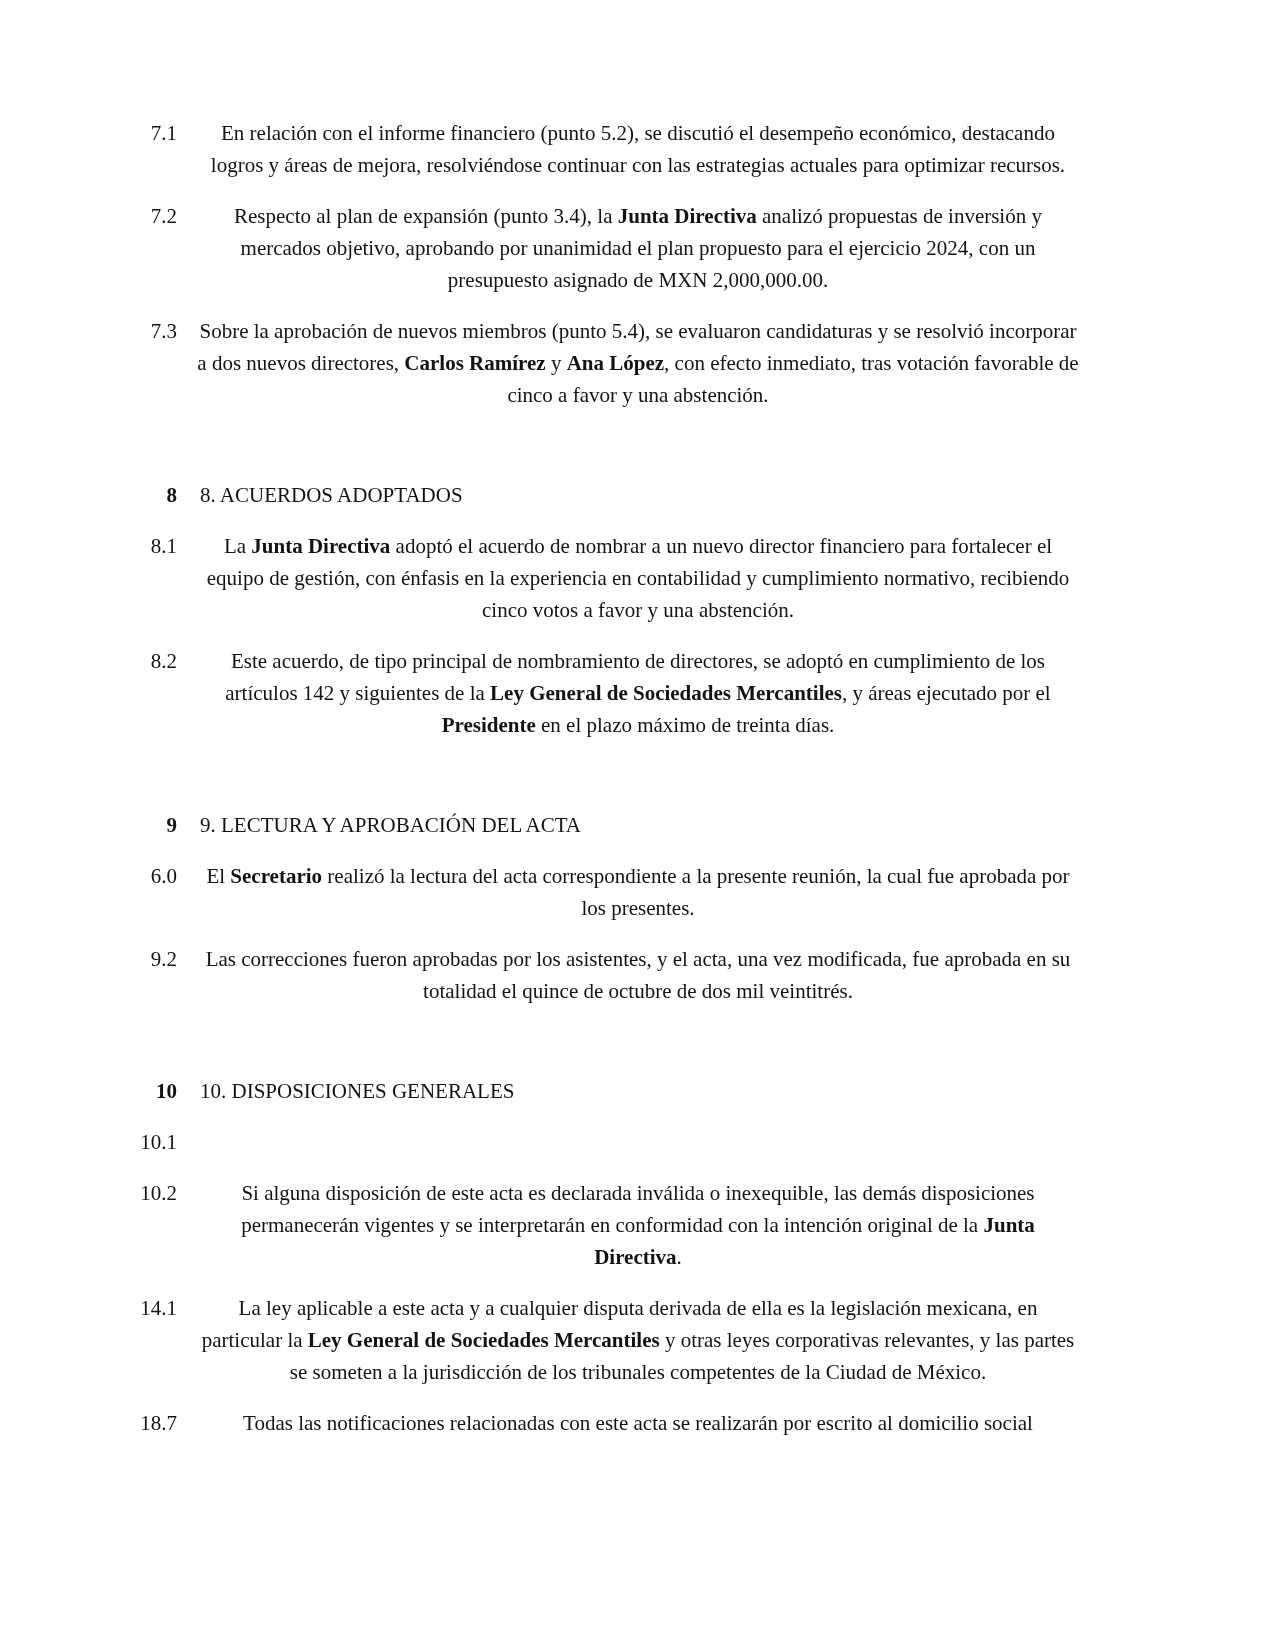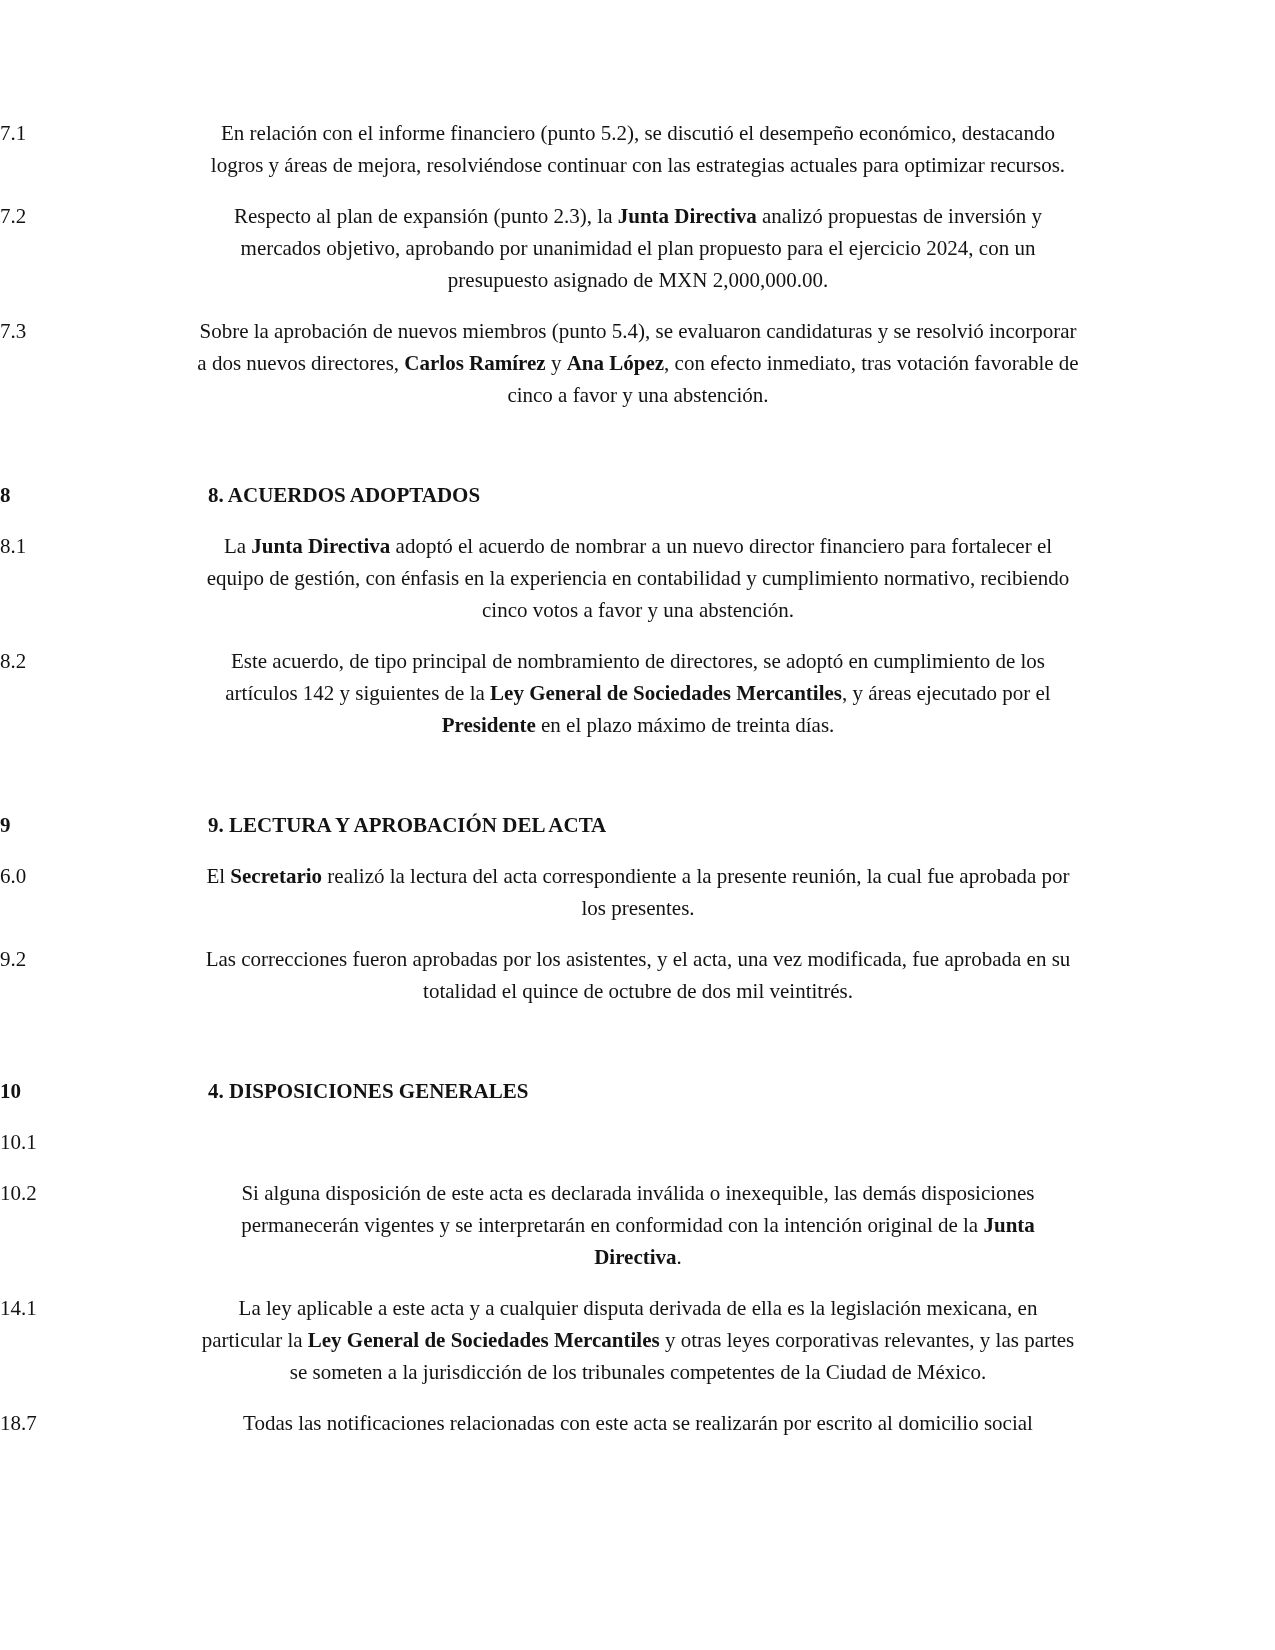--- a/index.html
+++ b/index.html
@@ -25,57 +25,57 @@
     top: 117px;
     left: 0;
     width: 1275px;
   }
   .block {
     display: flex;
     align-items: flex-start;
   }
   .block .num {
     flex: 0 0 177px;
-    text-align: left;
+    text-align: right;
     font-size: 21px;
     line-height: 32px;
     white-space: nowrap;
   }
   .block .txt {
     font-size: 21px;
     line-height: 32px;
   }
   .block.item { margin-top: 19px; }
   .block.item .txt {
     margin-left: 19px;
     width: 884px;
     text-align: center;
   }
   .block.heading { margin-top: 68px; }
   .block.heading .num { font-weight: bold; }
   .block.heading .txt {
-    margin-left: 31px;
+    margin-left: 23px;
     width: 950px;
-    font-weight: bold;
+    font-weight: normal;
   }
   .content > .block:first-child { margin-top: 0; }
   .txt b { font-weight: bold; }
 </style>
 </head>
 <body>
 
 <div class="page">
   <div class="content">
       <div class="block item">
         <div class="num">7.1</div>
         <div class="txt"><span>En relación con el informe financiero (punto 5.2), se discutió el desempeño económico, destacando logros y áreas de mejora, resolviéndose continuar con las estrategias actuales para optimizar recursos.</span></div>
       </div>
       <div class="block item">
         <div class="num">7.2</div>
-        <div class="txt"><span>Respecto al plan de expansión (punto 2.3), la </span><b>Junta Directiva</b><span> analizó propuestas de inversión y mercados objetivo, aprobando por unanimidad el plan propuesto para el ejercicio 2024, con un presupuesto asignado de MXN 2,000,000.00.</span></div>
+        <div class="txt"><span>Respecto al plan de expansión (punto 3.4), la </span><b>Junta Directiva</b><span> analizó propuestas de inversión y mercados objetivo, aprobando por unanimidad el plan propuesto para el ejercicio 2024, con un presupuesto asignado de MXN 2,000,000.00.</span></div>
       </div>
       <div class="block item">
         <div class="num">7.3</div>
         <div class="txt"><span>Sobre la aprobación de nuevos miembros (punto 5.4), se evaluaron candidaturas y se resolvió incorporar a dos nuevos directores, </span><b>Carlos Ramírez</b><span> y </span><b>Ana López</b><span>, con efecto inmediato, tras votación favorable de cinco a favor y una abstención.</span></div>
       </div>
       <div class="block heading">
         <div class="num">8</div>
         <div class="txt">8. ACUERDOS ADOPTADOS</div>
       </div>
       <div class="block item">
@@ -93,21 +93,21 @@
       <div class="block item">
         <div class="num">6.0</div>
         <div class="txt"><span>El </span><b>Secretario</b><span> realizó la lectura del acta correspondiente a la presente reunión, la cual fue aprobada por los presentes.</span></div>
       </div>
       <div class="block item">
         <div class="num">9.2</div>
         <div class="txt"><span>Las correcciones fueron aprobadas por los asistentes, y el acta, una vez modificada, fue aprobada en su totalidad el quince de octubre de dos mil veintitrés.</span></div>
       </div>
       <div class="block heading">
         <div class="num">10</div>
-        <div class="txt">4. DISPOSICIONES GENERALES</div>
+        <div class="txt">10. DISPOSICIONES GENERALES</div>
       </div>
       <div class="block item">
         <div class="num">10.1</div>
       </div>
       <div class="block item">
         <div class="num">10.2</div>
         <div class="txt"><span>Si alguna disposición de este acta es declarada inválida o inexequible, las demás disposiciones permanecerán vigentes y se interpretarán en conformidad con la intención original de la </span><b>Junta Directiva</b><span>.</span></div>
       </div>
       <div class="block item">
         <div class="num">14.1</div>

